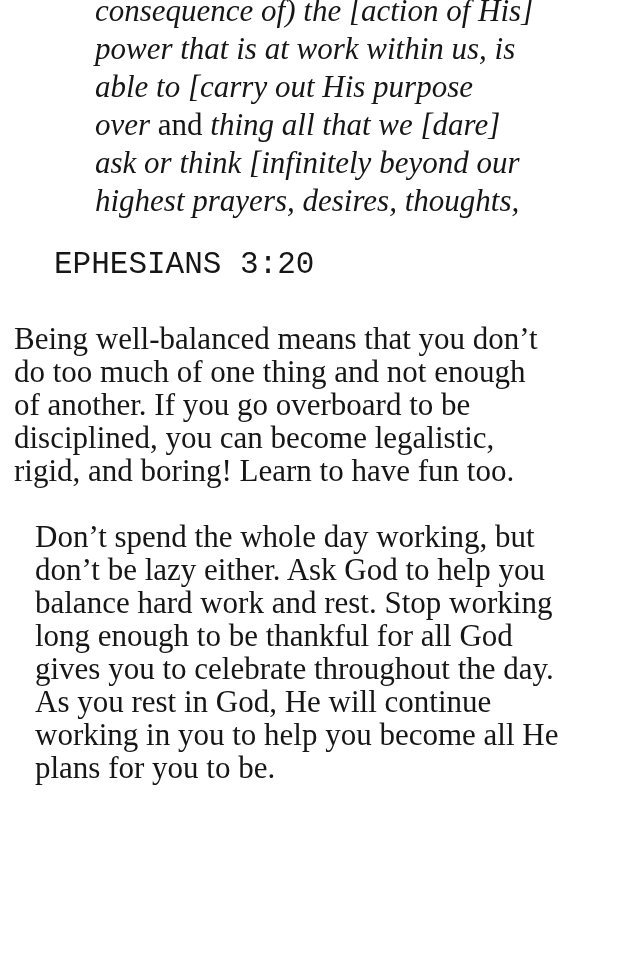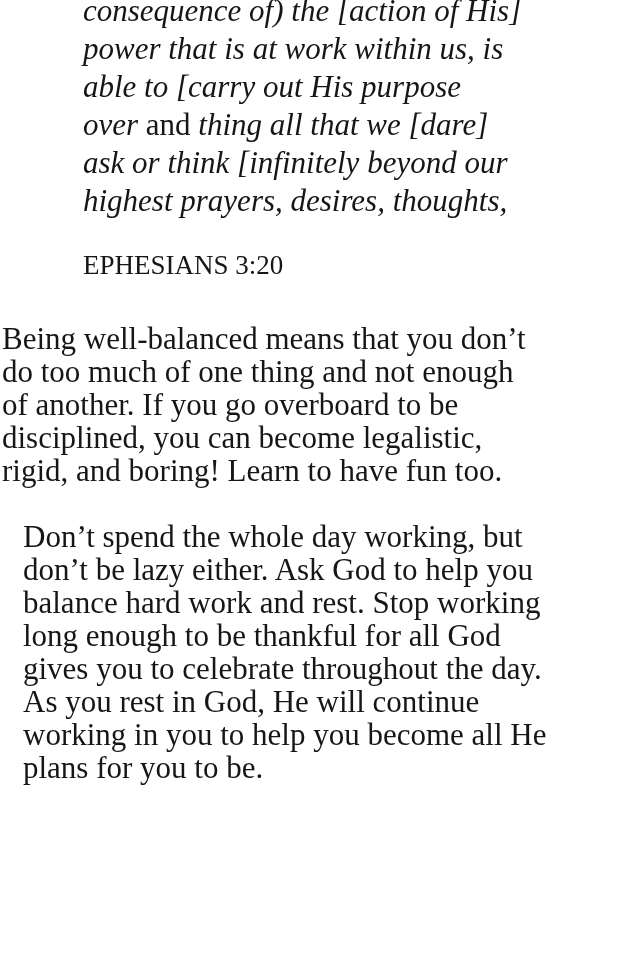--- a/index.html
+++ b/index.html
@@ -10,39 +10,40 @@
   *{margin:0;padding:0;box-sizing:border-box;}
   html,body{
     width:640px;height:960px;
     background:var(--bg-color);
     color:var(--text-color);
     font-family:"Liberation Serif","DejaVu Serif",serif;
     overflow:hidden;
   }
   .page{
     width:640px;height:960px;
-    padding:0 18px 0 2px;
+    padding:0 18px 0 14px;
     overflow:hidden;
     border-radius:15px;
   }
   
   .quote{
     margin:-8px 0 0 81px;
     font-size:31px;
     line-height:38px;
     font-style:italic;
   }
   .q-line{white-space:nowrap;}
   .q-line .roman{font-style:normal;}
   
   .reference{
-    margin:26px 0 0 81px;
-    font-size:27px;
+    margin:26px 0 0 40px;
+    font-size:31px;
     line-height:38px;
     font-style:normal;
+    font-family:Liberation Mono, monospace;
   }
   
   .body-text{margin-top:38px;}
   .body-text p{
     font-size:31px;
     line-height:33px;
     white-space:pre-line;
   }
   .body-text p + p{margin-top:33px;margin-left:21px;}
 </style>

